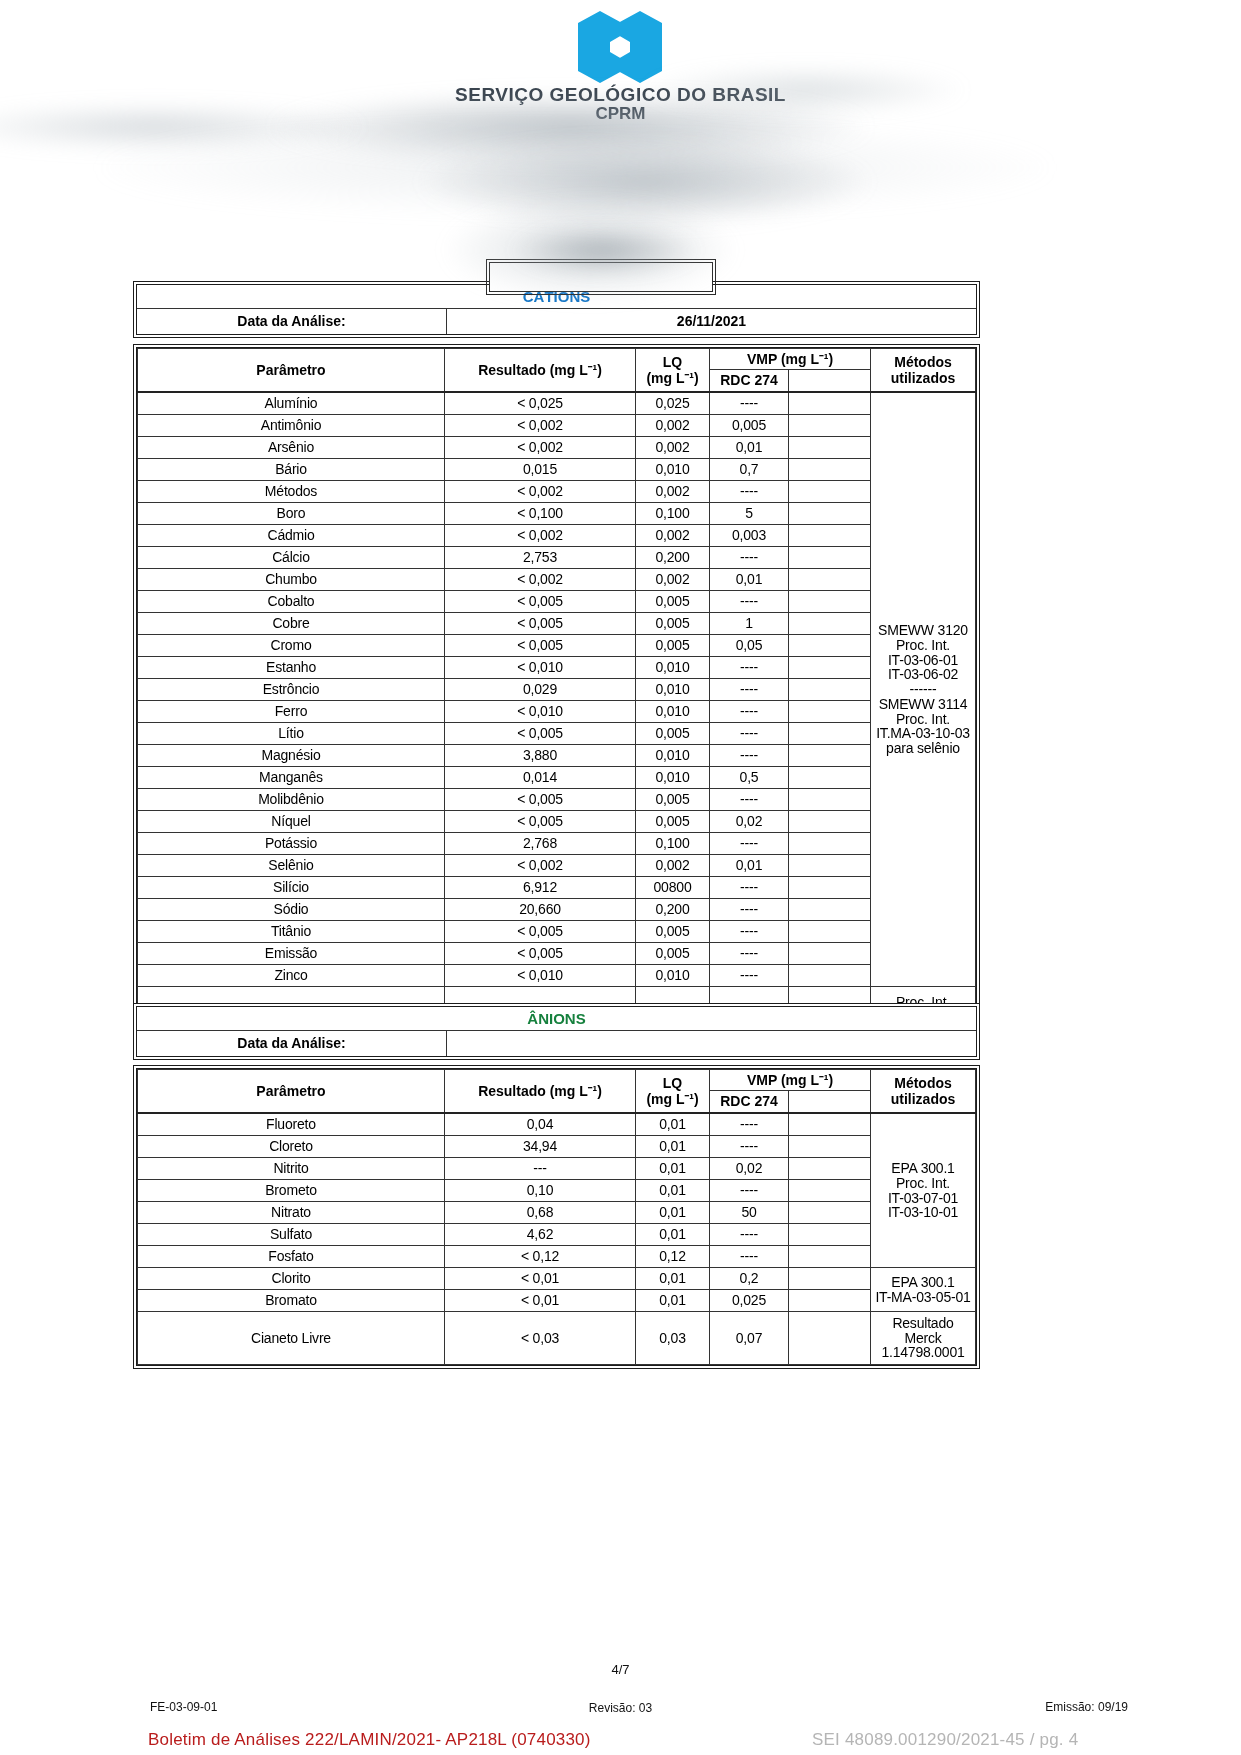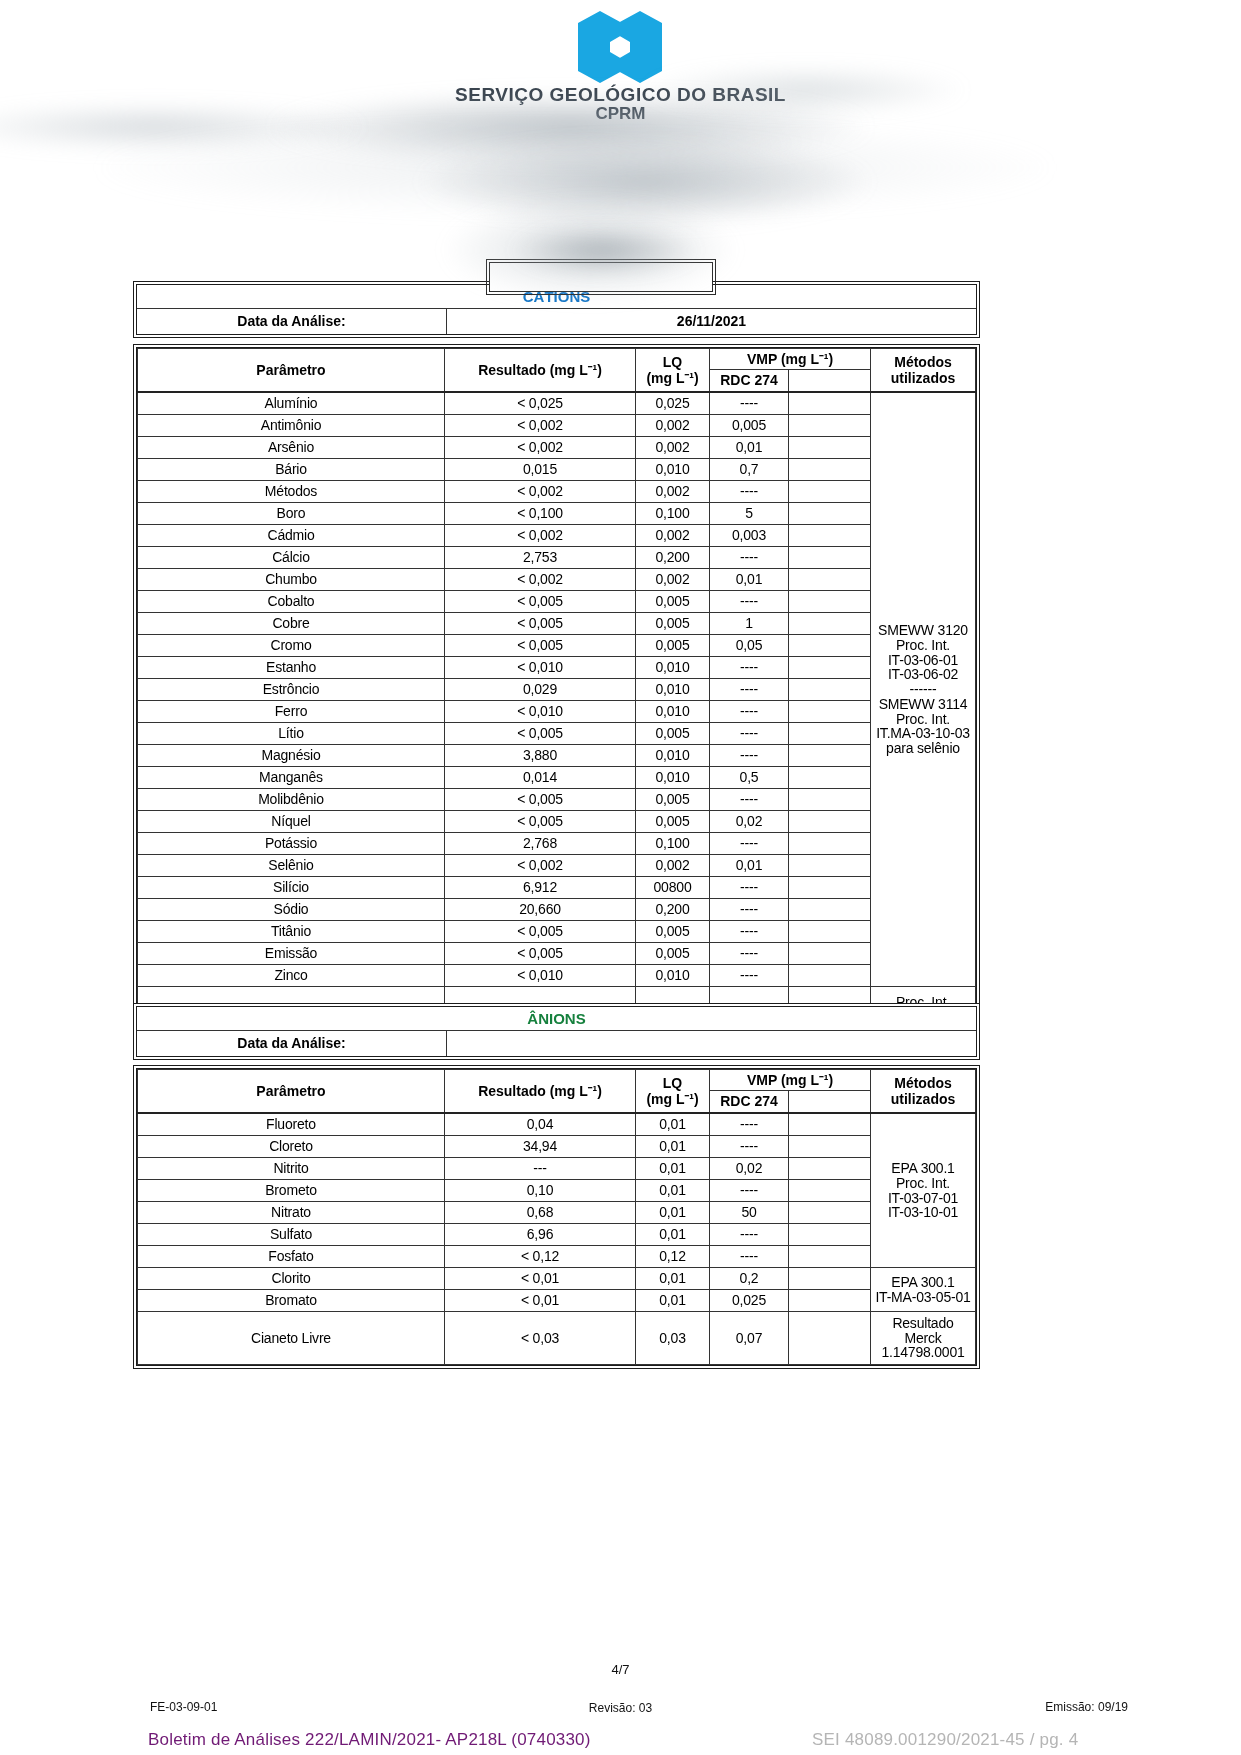--- a/index.html
+++ b/index.html
@@ -416,21 +416,21 @@
           </tr>
           <tr>
             <td class="c-param">Nitrato</td>
             <td class="c-result">0,68</td>
             <td class="c-lq">0,01</td>
             <td class="c-rdc">50</td>
             <td class="c-vmp2"></td>
           </tr>
           <tr>
             <td class="c-param">Sulfato</td>
-            <td class="c-result">6,96</td>
+            <td class="c-result">4,62</td>
             <td class="c-lq">0,01</td>
             <td class="c-rdc">----</td>
             <td class="c-vmp2"></td>
           </tr>
           <tr>
             <td class="c-param">Fosfato</td>
             <td class="c-result">&lt; 0,12</td>
             <td class="c-lq">0,12</td>
             <td class="c-rdc">----</td>
             <td class="c-vmp2"></td>
@@ -462,16 +462,16 @@
 1.14798.0001</td>
           </tr>
         </tbody>
     </table>
   </div>
 
   <div class="f-txt" style="left:150px; top:1700px;">FE-03-09-01</div>
   <div class="f-txt f-center" style="top:1662px; font-size:13px;">4/7</div>
   <div class="f-txt f-center" style="top:1701px;">Revisão: 03</div>
   <div class="f-txt" style="right:113px; top:1700px;">Emissão: 09/19</div>
-  <div class="doc-gray" style="left: 148px; top: 1730px; color: #701a75;">Boletim de Análises 222/LAMIN/2021- AP218L (0740330)</div>
+  <div class="doc-gray" style="left: 148px; top: 1730px; color: #b91c1c;">Boletim de Análises 222/LAMIN/2021- AP218L (0740330)</div>
   <div class="doc-gray" style="left: 812px; top: 1730px; color: rgb(181, 181, 181);">SEI 48089.001290/2021-45 / pg. 4</div>
 
 </div>
 
 </body></html>

